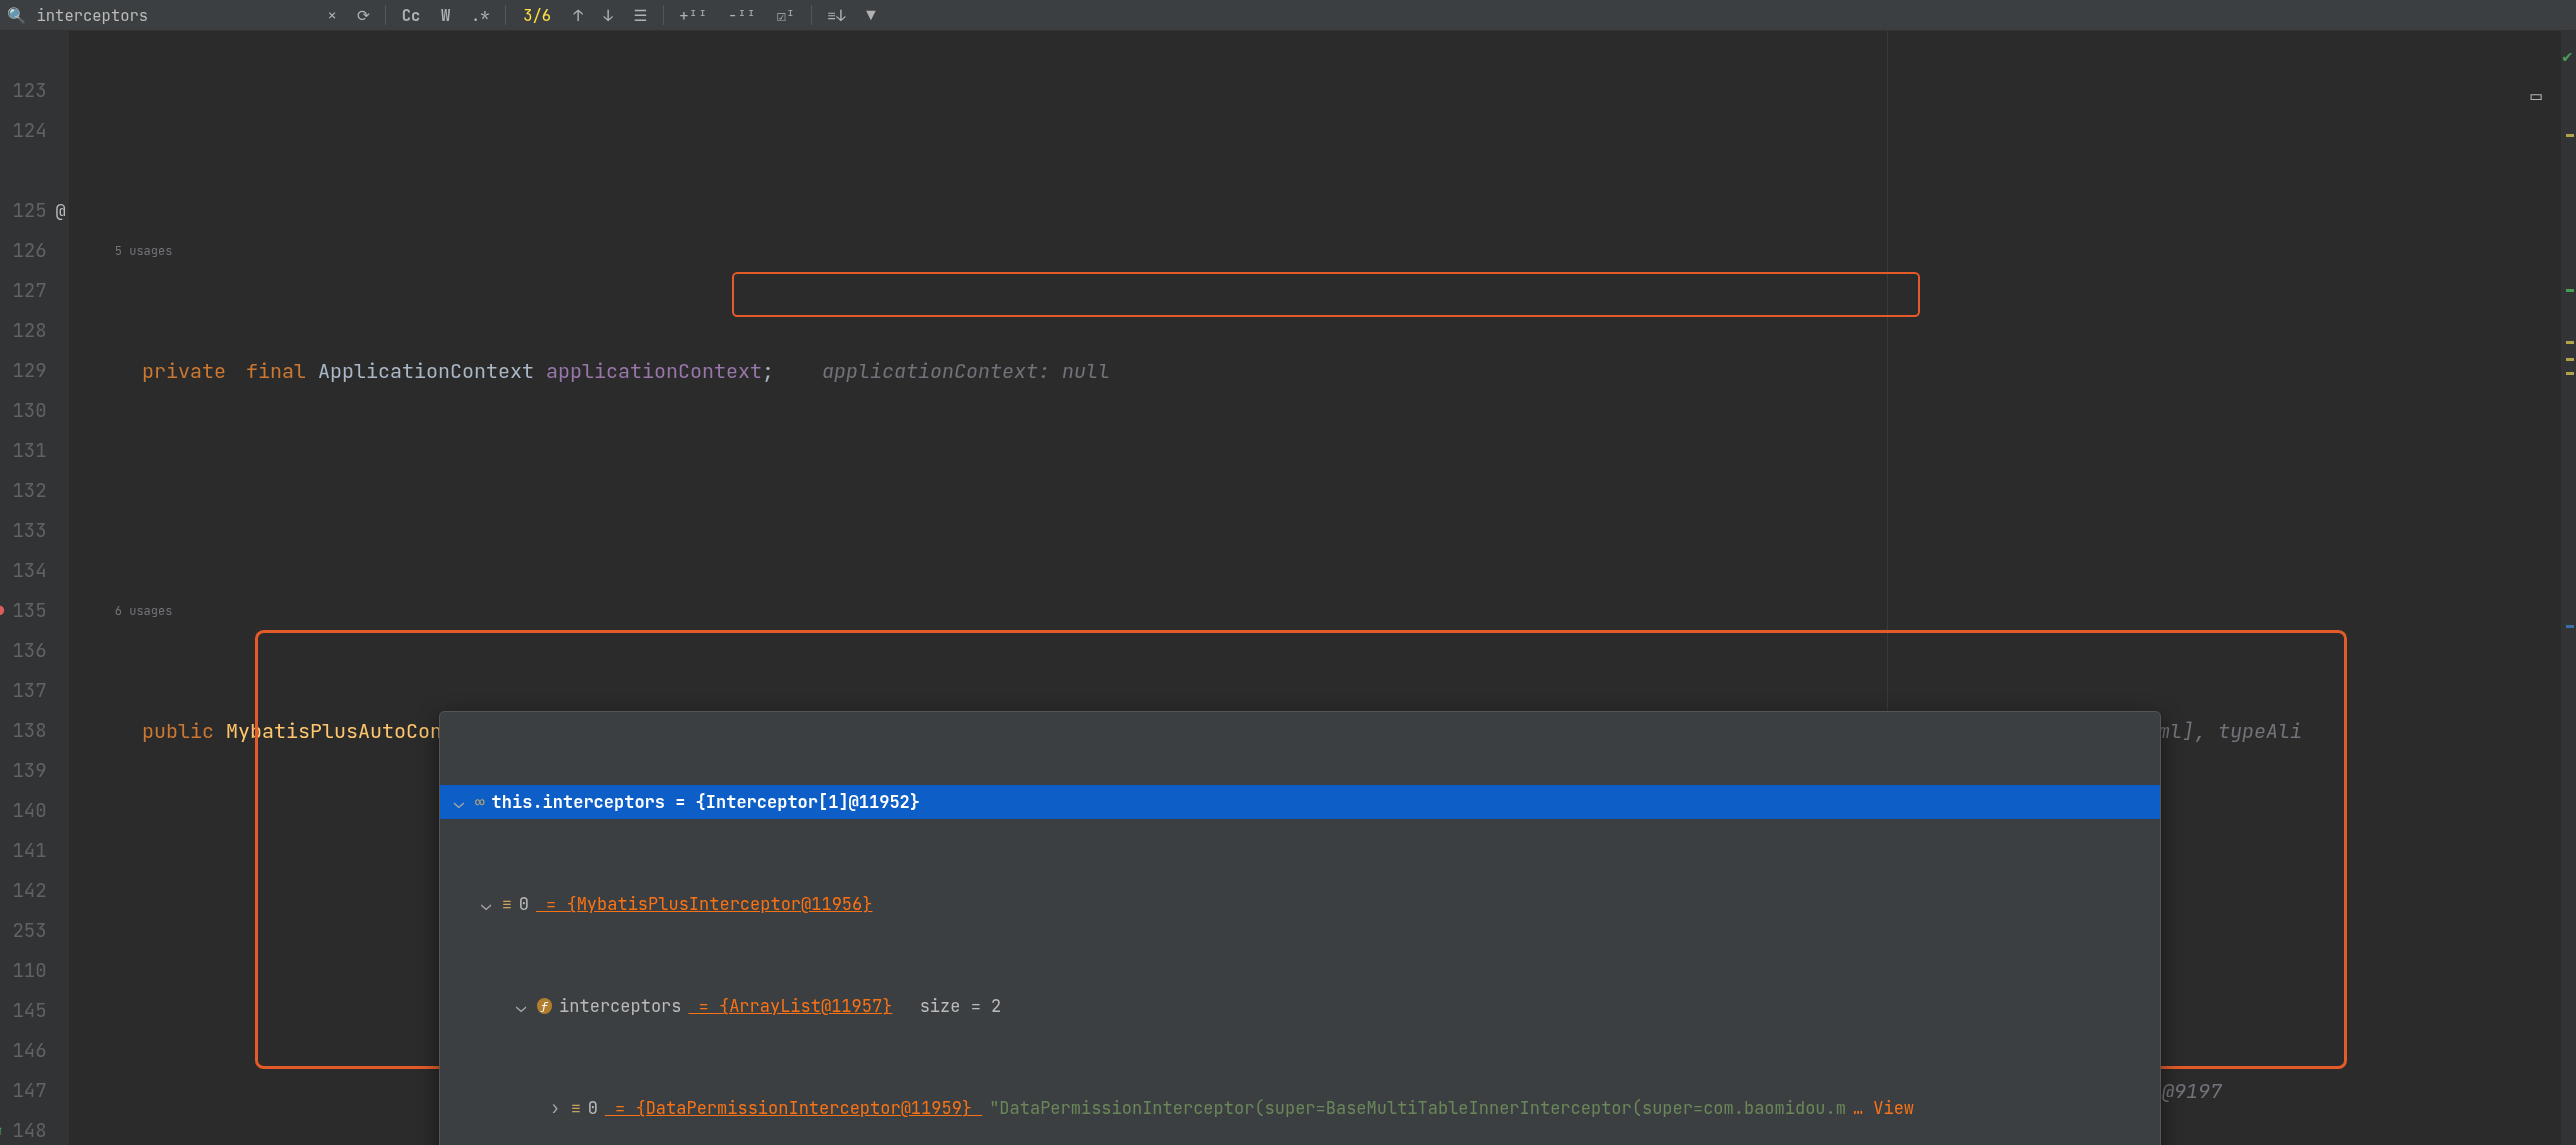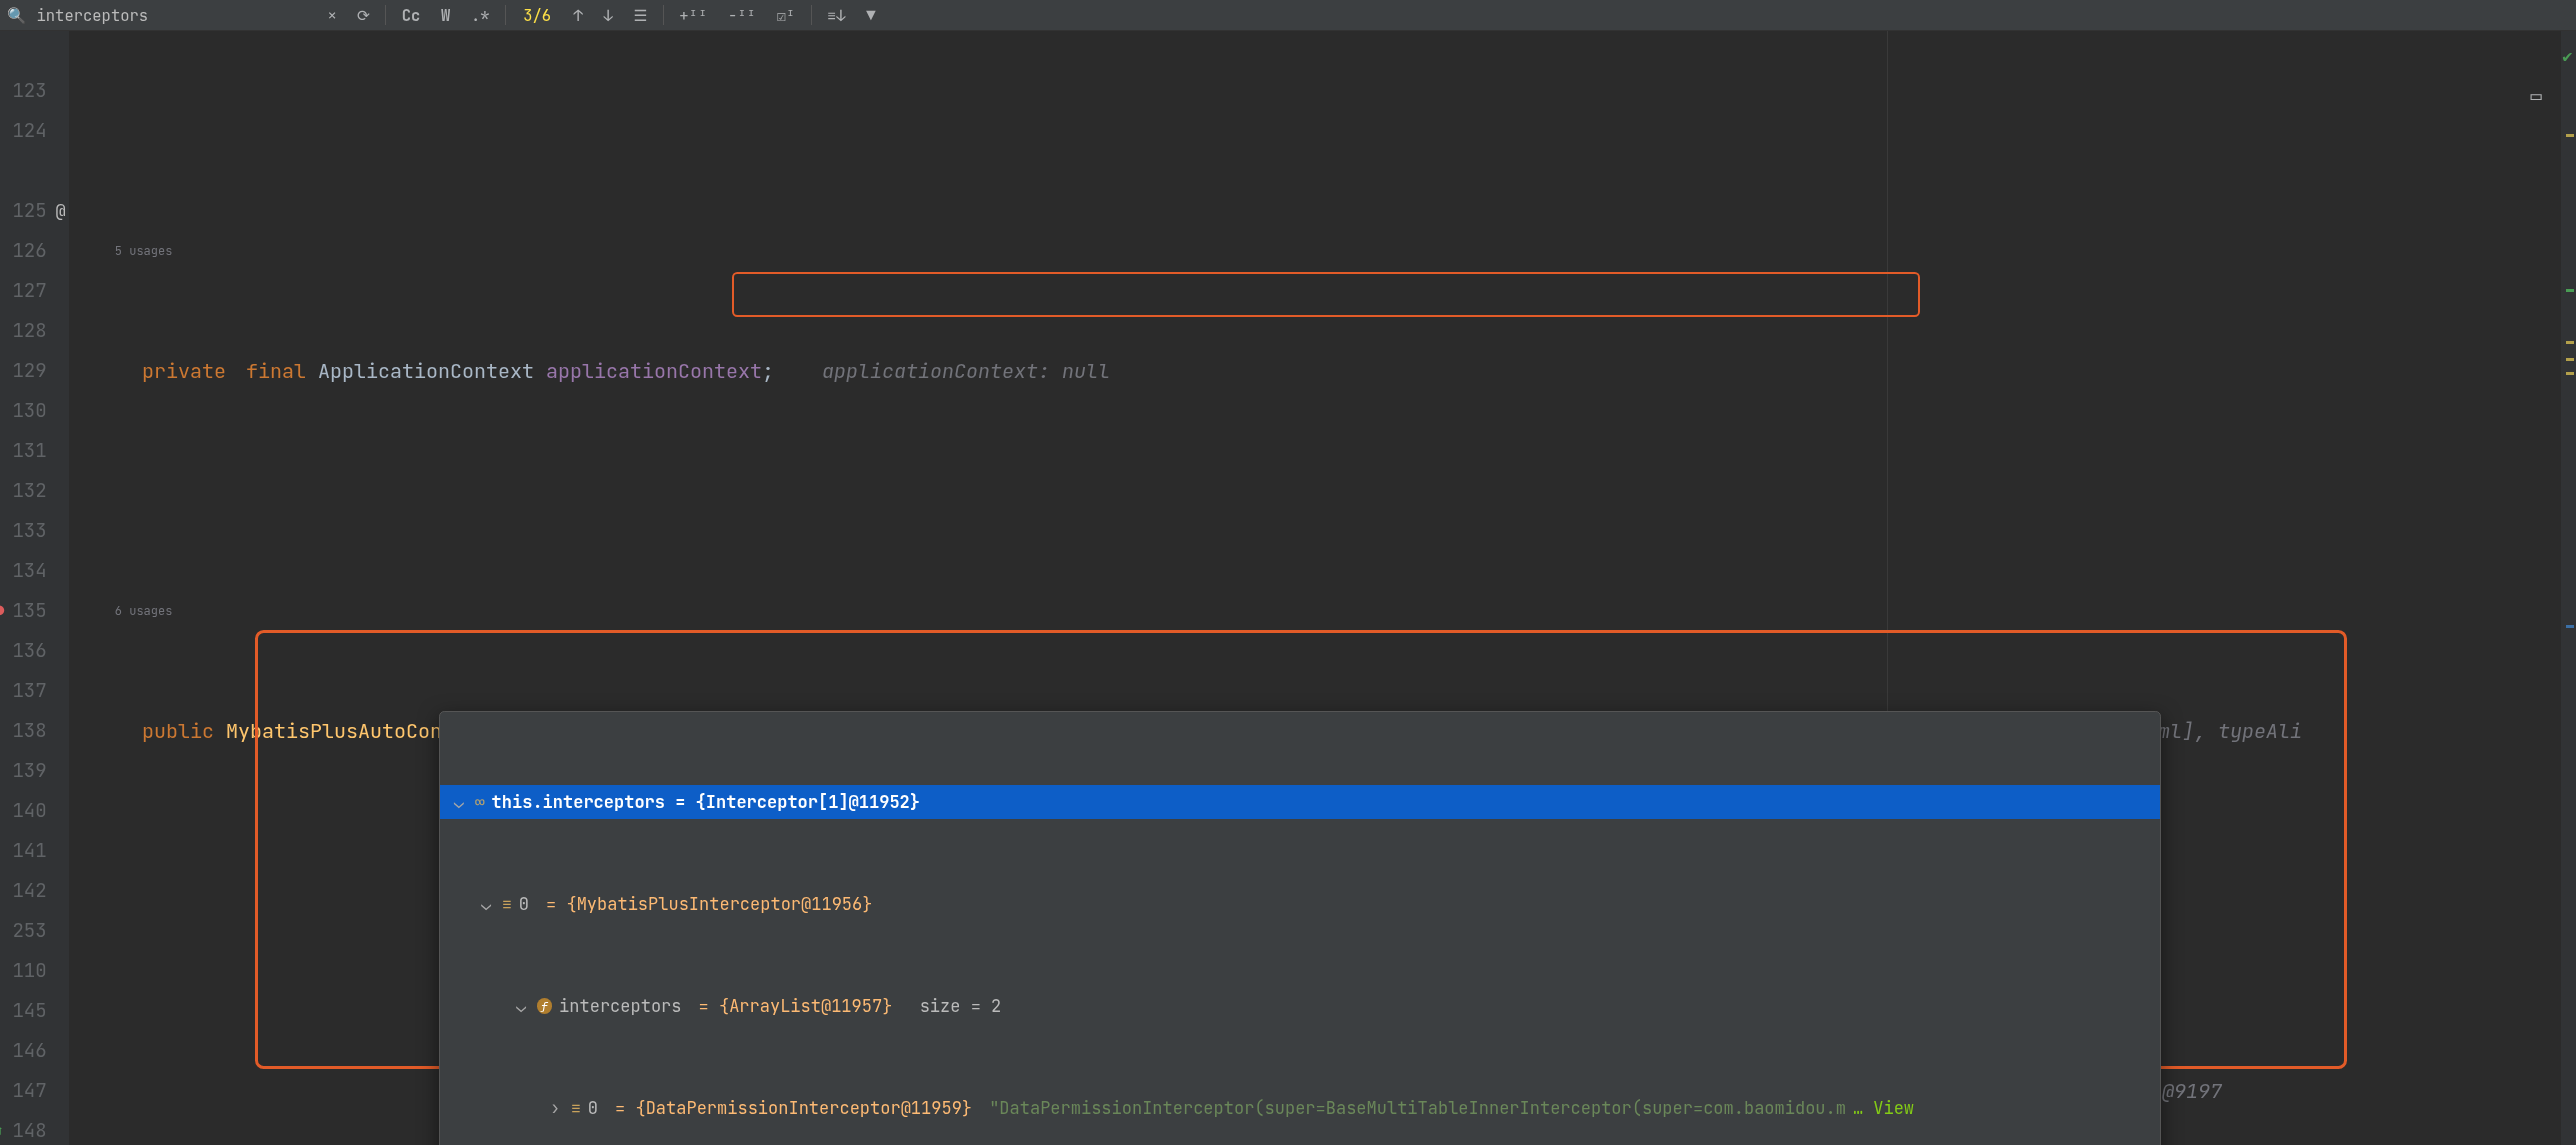--- a/index.html
+++ b/index.html
@@ -119,23 +119,23 @@
   padding: 5.2px 0;
   z-index: 10;
 }
 .popup-row { display: flex; align-items: center; padding: 0 13.8px; gap: 6.9px; }
 .popup-row.active { background: #0d5ec7; color: #fff; }
 .carat { width: 13.8px; display: inline-block; color: #a7a7a7; }
 .chainicon { color: #b8a36e; }
 .eqicon { color: #c8a25c; }
 .ficon { background: #b07e2e; color: #fff; border-radius: 50%; width: 15.5px; height: 15.5px; display: inline-flex; align-items: center; justify-content: center; font-size: 11.2px; font-style: italic; }
 .varname { color: #bbbbbb; }
-.varval { color: #fdba74; }
+.varval { color: #f97316; text-decoration: underline; }
 .lit2 { color: #6a8759; }
-.popup-link { color: #84cc16; cursor: pointer; }
+.popup-link { color: #f97316; cursor: pointer; }
 
 .right-rail {
   position: absolute;
   right: 0; top: 0; bottom: 0; width: 15.5px;
   background: #313335;
 }
 .right-rail .mark { position: absolute; right: 1.7px; width: 8.6px; height: 3.4px; }
 .right-rail .green { background: #499c54; }
 .right-rail .yellow { background: #b3a04b; }
 .right-rail .blue { background: #3b6fa5; }

